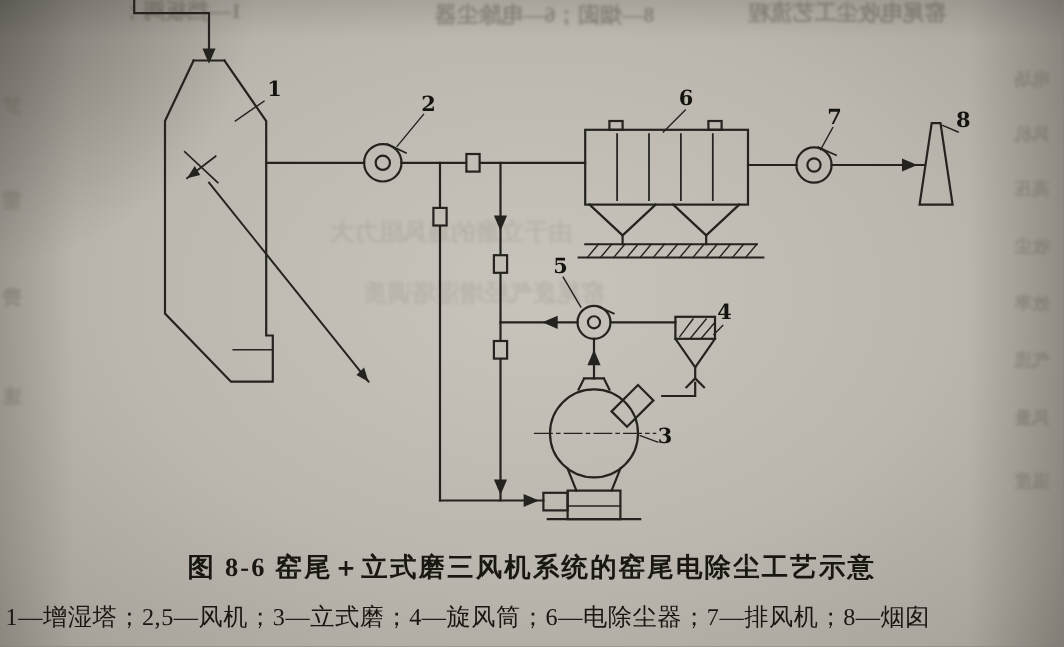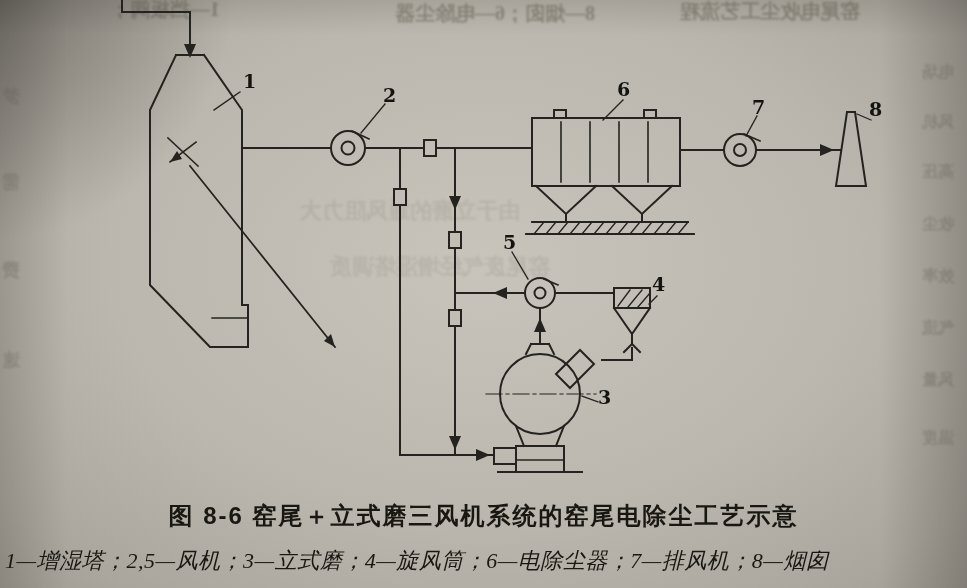--- a/index.html
+++ b/index.html
@@ -14,27 +14,26 @@
       radial-gradient(ellipse at 50% 45%, #c8c4bb 0%, #bcb7ae 55%, #aaa69d 88%, #a09c93 100%);
   }
   .diagram-svg{position:absolute;left:0;top:0;}
   .num{
     position:absolute;font-size:19px;font-weight:700;color:#14130f;
     font-family:"DejaVu Serif","Liberation Serif",serif;line-height:1;
   }
   .caption{
     position:absolute;left:0;right:0;top:500px;text-align:center;
     font-size:24px;font-weight:700;color:#191712;letter-spacing:2px;
-    font-family:Liberation Sans, sans-serif;
+    font-family:Liberation Serif, serif;
   }
   .legend{
     position:absolute;left:5px;top:546px;white-space:nowrap;
     font-size:22px;color:#191712;letter-spacing:.5px;
     font-family:"Liberation Serif",serif;
-    font-style:italic;
   }
   .b{
     position:absolute;transform:scaleX(-1);filter:blur(1.3px);
     color:#5f594d;font-weight:600;white-space:nowrap;pointer-events:none;
     font-family:"Liberation Serif",serif;
   }
   .b-top{opacity:.5;font-size:20px;}
   .b-right{opacity:.32;font-size:16px;}
   .b-left{opacity:.3;font-size:18px;}
   .b-mid{opacity:.13;font-size:22px;}

